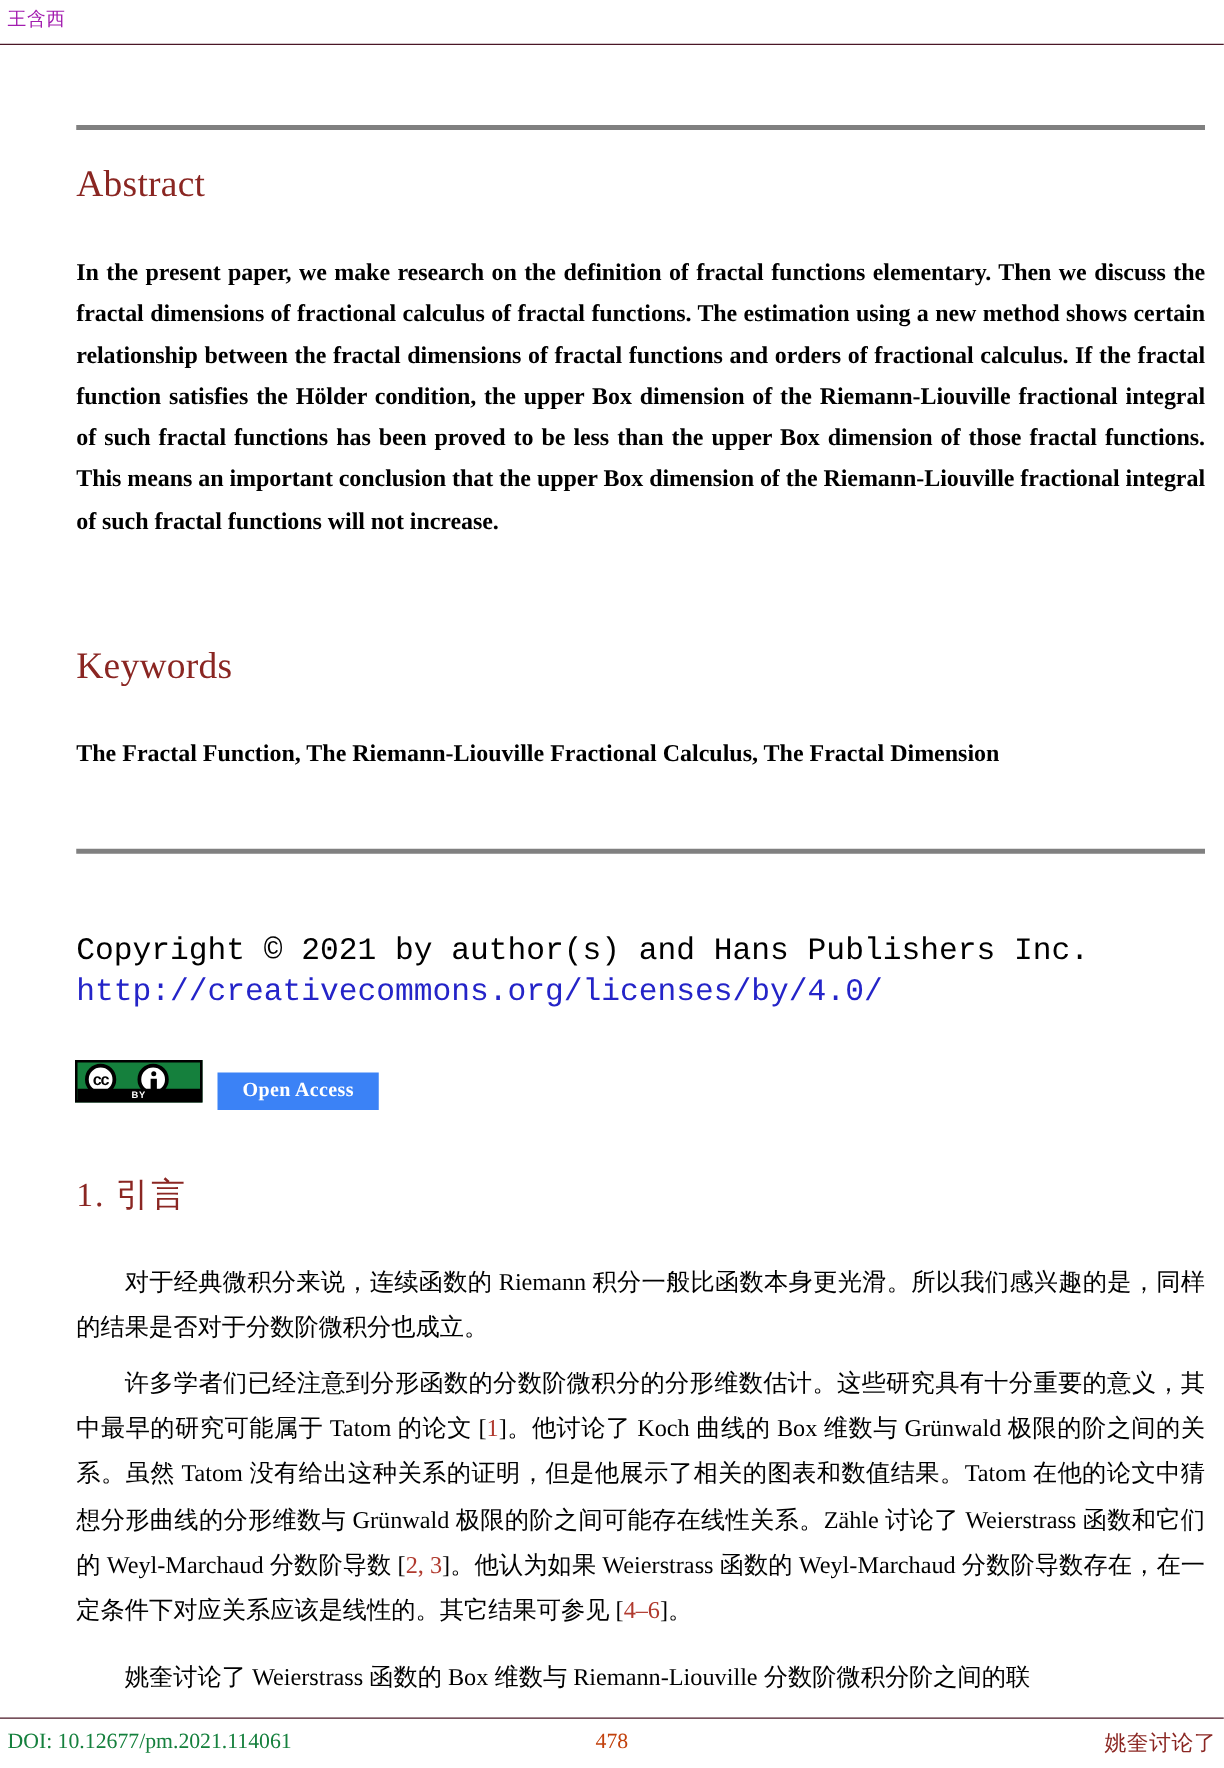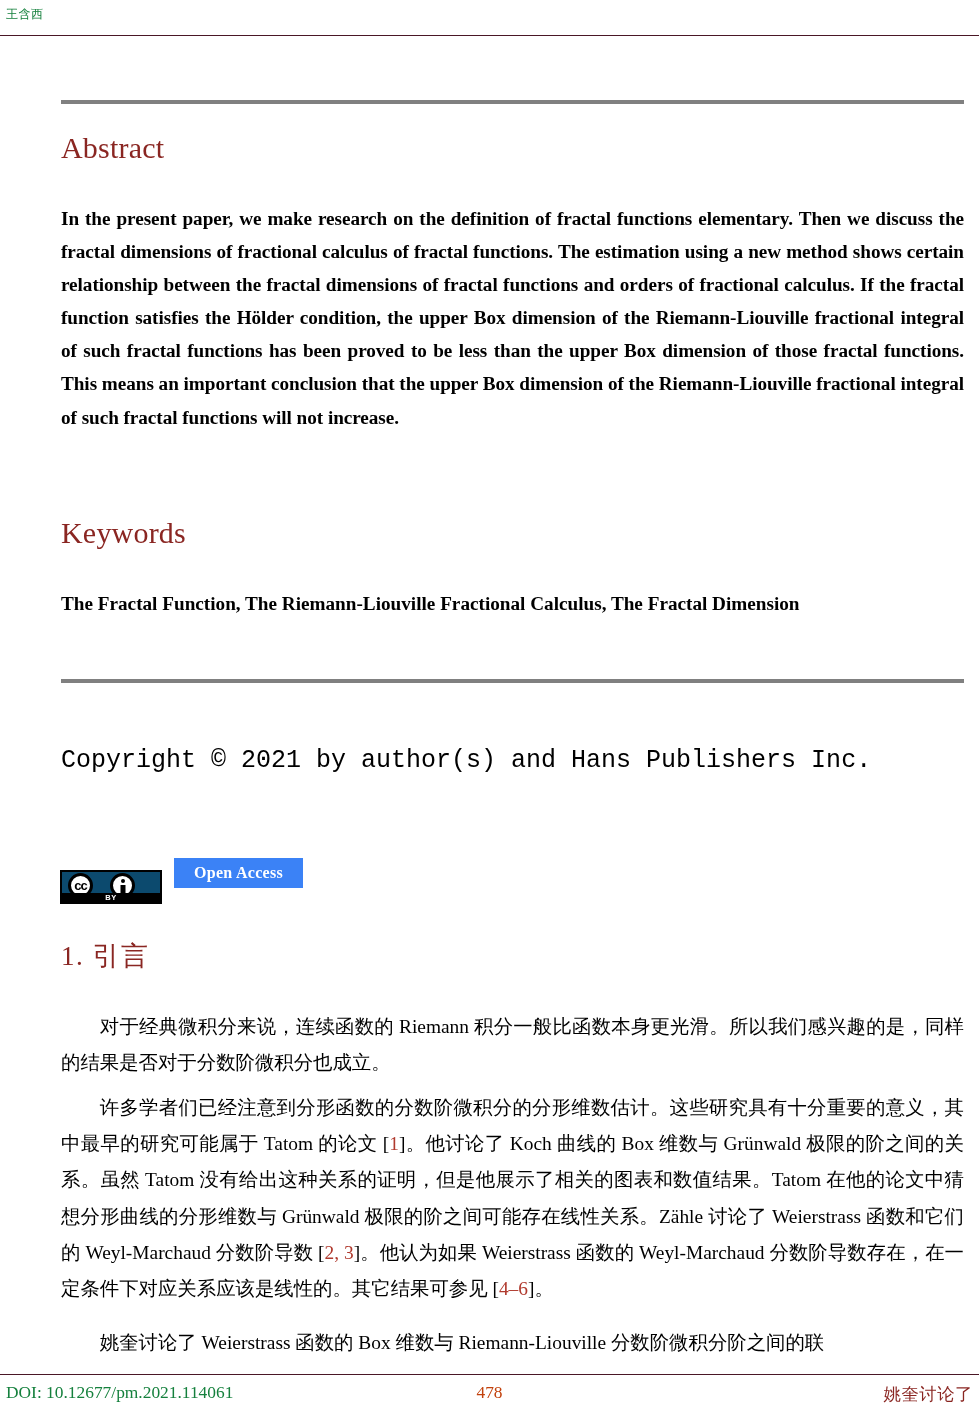--- a/index.html
+++ b/index.html
@@ -14,23 +14,23 @@
     font-family: "Liberation Serif", "DejaVu Serif", serif;
     color: #000000;
     overflow: hidden;
   }
 
   
   .running-head {
     position: absolute;
     top: 6px;
     left: 6px;
-    font-size: 12px;
+    font-size: 15px;
     letter-spacing: 0.5px;
-    color: #15803d;
+    color: #a21caf;
   }
   .head-rule {
     position: absolute;
     top: 35px;
     left: 0;
     width: 979px;
     height: 0;
     border-top: 1.4px solid #4a1726;
   }
 
@@ -114,25 +114,24 @@
     position: absolute;
     top: 848px;
     left: 60px;
     display: flex;
     align-items: flex-start;
     gap: 12px;
   }
   .cc-badge {
     width: 102px;
     height: 34px;
-    background: #0c4a6e;
+    background: #15803d;
     border: 2.5px solid #000000;
     box-sizing: border-box;
     position: relative;
-    margin-top: 22px;
   }
   .cc-circle {
     position: absolute;
     border-radius: 50%;
     background: #ffffff;
     border: 3px solid #000000;
     box-sizing: border-box;
     display: flex;
     align-items: center;
     justify-content: center;
@@ -267,20 +266,21 @@
   <div class="col abs-body">In the present paper, we make research on the definition of fractal functions elementary. Then we discuss the fractal dimensions of fractional calculus of fractal functions. The estimation using a new method shows certain relationship between the fractal dimensions of fractal functions and orders of fractional calculus. If the fractal function satisfies the Hölder condition, the upper Box dimension of the Riemann-Liouville fractional integral of such fractal functions has been proved to be less than the upper Box dimension of those fractal functions. This means an important conclusion that the upper Box dimension of the Riemann-Liouville fractional integral of such fractal functions will not increase.</div>
 
   <div class="col sec-head" id="keywords-heading">Keywords</div>
 
   <div class="col kw-body">The Fractal Function, The Riemann-Liouville Fractional Calculus, The Fractal Dimension</div>
 
   <div class="rule-thick" id="rule-bottom"></div>
 
   <div class="col copy-block">
     <div>Copyright © 2021 by author(s) and Hans Publishers Inc.</div>
+    <a class="copy-link" href="#">http://creativecommons.org/licenses/by/4.0/</a>
   </div>
 
   <div class="badges">
     <div class="cc-badge">
       <div class="cc-circle cc">cc</div>
       <div class="cc-circle by">
         <span class="by-person"></span>
       </div>
       <div class="cc-by-band">BY</div>
     </div>

